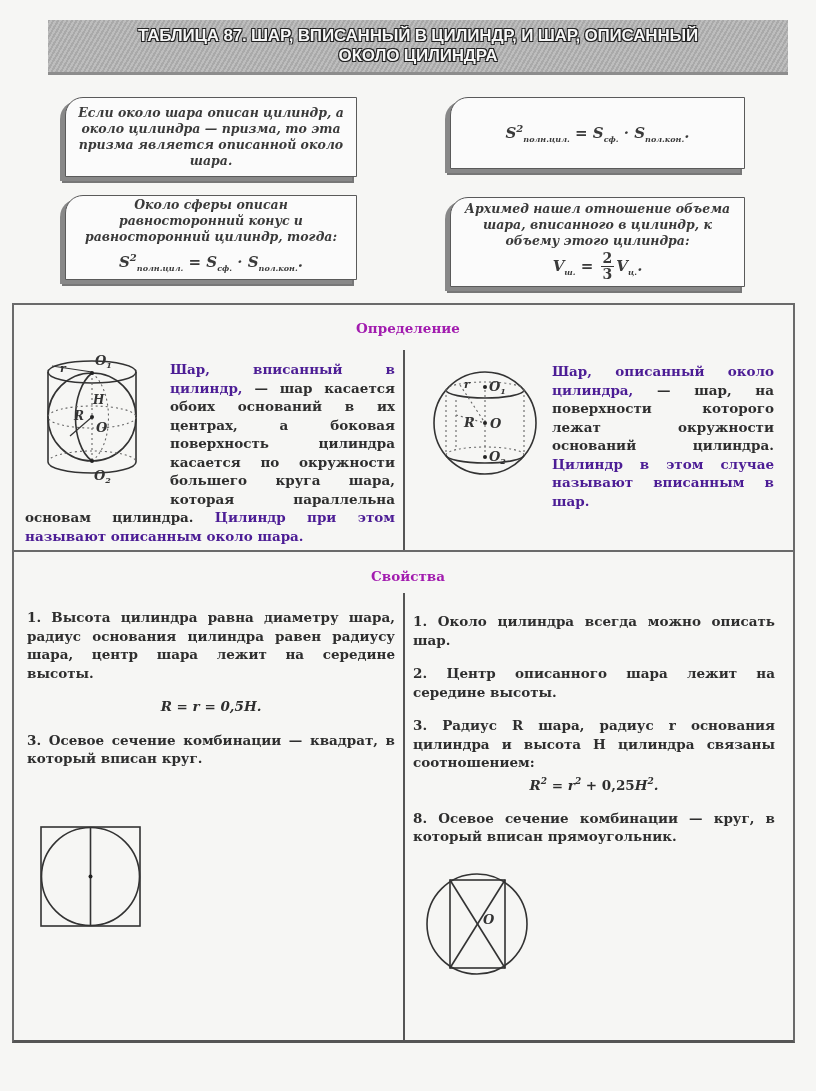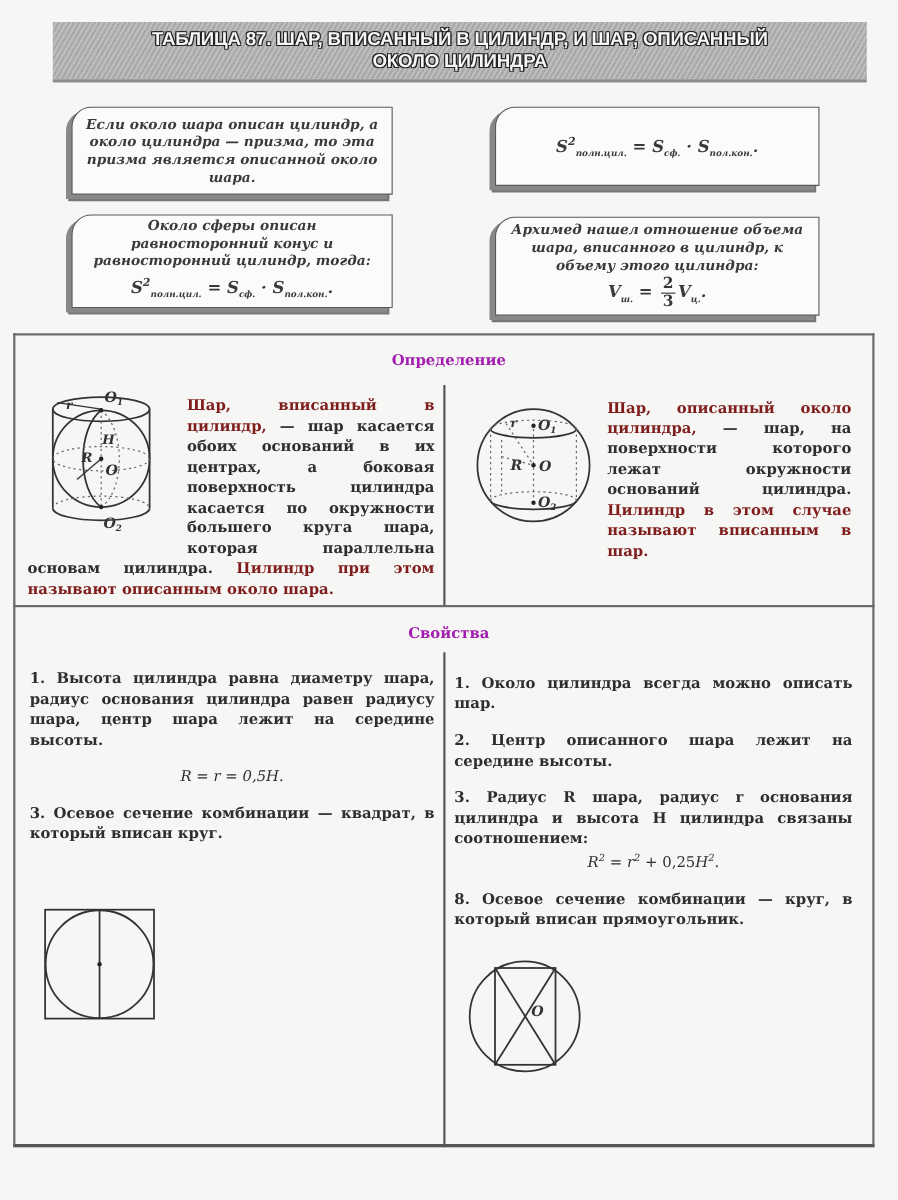--- a/index.html
+++ b/index.html
@@ -38,22 +38,22 @@
   .v-div1 { position:absolute; left:403px; top:350px; width:1.5px; height:200px; background:#555; }
   .v-div2 { position:absolute; left:403px; top:593px; width:1.5px; height:450px; background:#555; }
   .section-heading {
     position:absolute; width:816px; left:0; text-align:center;
     font-weight:bold; font-size:13.5px; color:#a21caf;
   }
   .body-text {
     position:absolute; font-weight:bold; font-size:13.5px; line-height:18.5px; color:#2e2e2e;
     text-align:justify;
   }
-  .body-text .strong { color:#7f1d1d; font-weight:bold; }
-  .eq { text-align:center; font-style:italic; font-weight:normal; }
+  .body-text .strong { color:#4c1d95; font-weight:bold; }
+  .eq { text-align:center; font-style:italic; font-weight:bold; }
   .eq sup { font-size:9px; }
   svg { position:absolute; overflow:visible; }
   svg text { font-family:"DejaVu Serif", serif; font-style:italic; font-weight:bold; fill:#333; }
 </style>
 </head>
 <body>
 
 <div class="title-bar">
   <div>ТАБЛИЦА 87. ШАР, ВПИСАННЫЙ В ЦИЛИНДР, И ШАР, ОПИСАННЫЙ</div>
   <div>ОКОЛО ЦИЛИНДРА</div>

